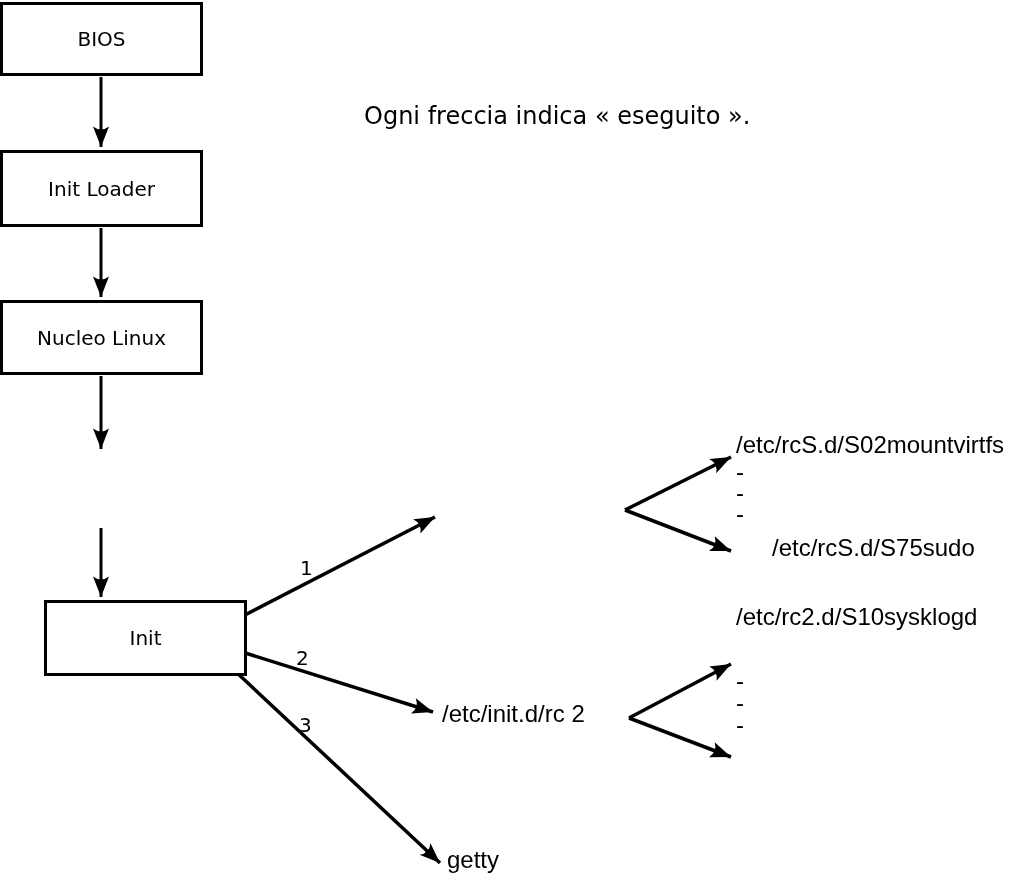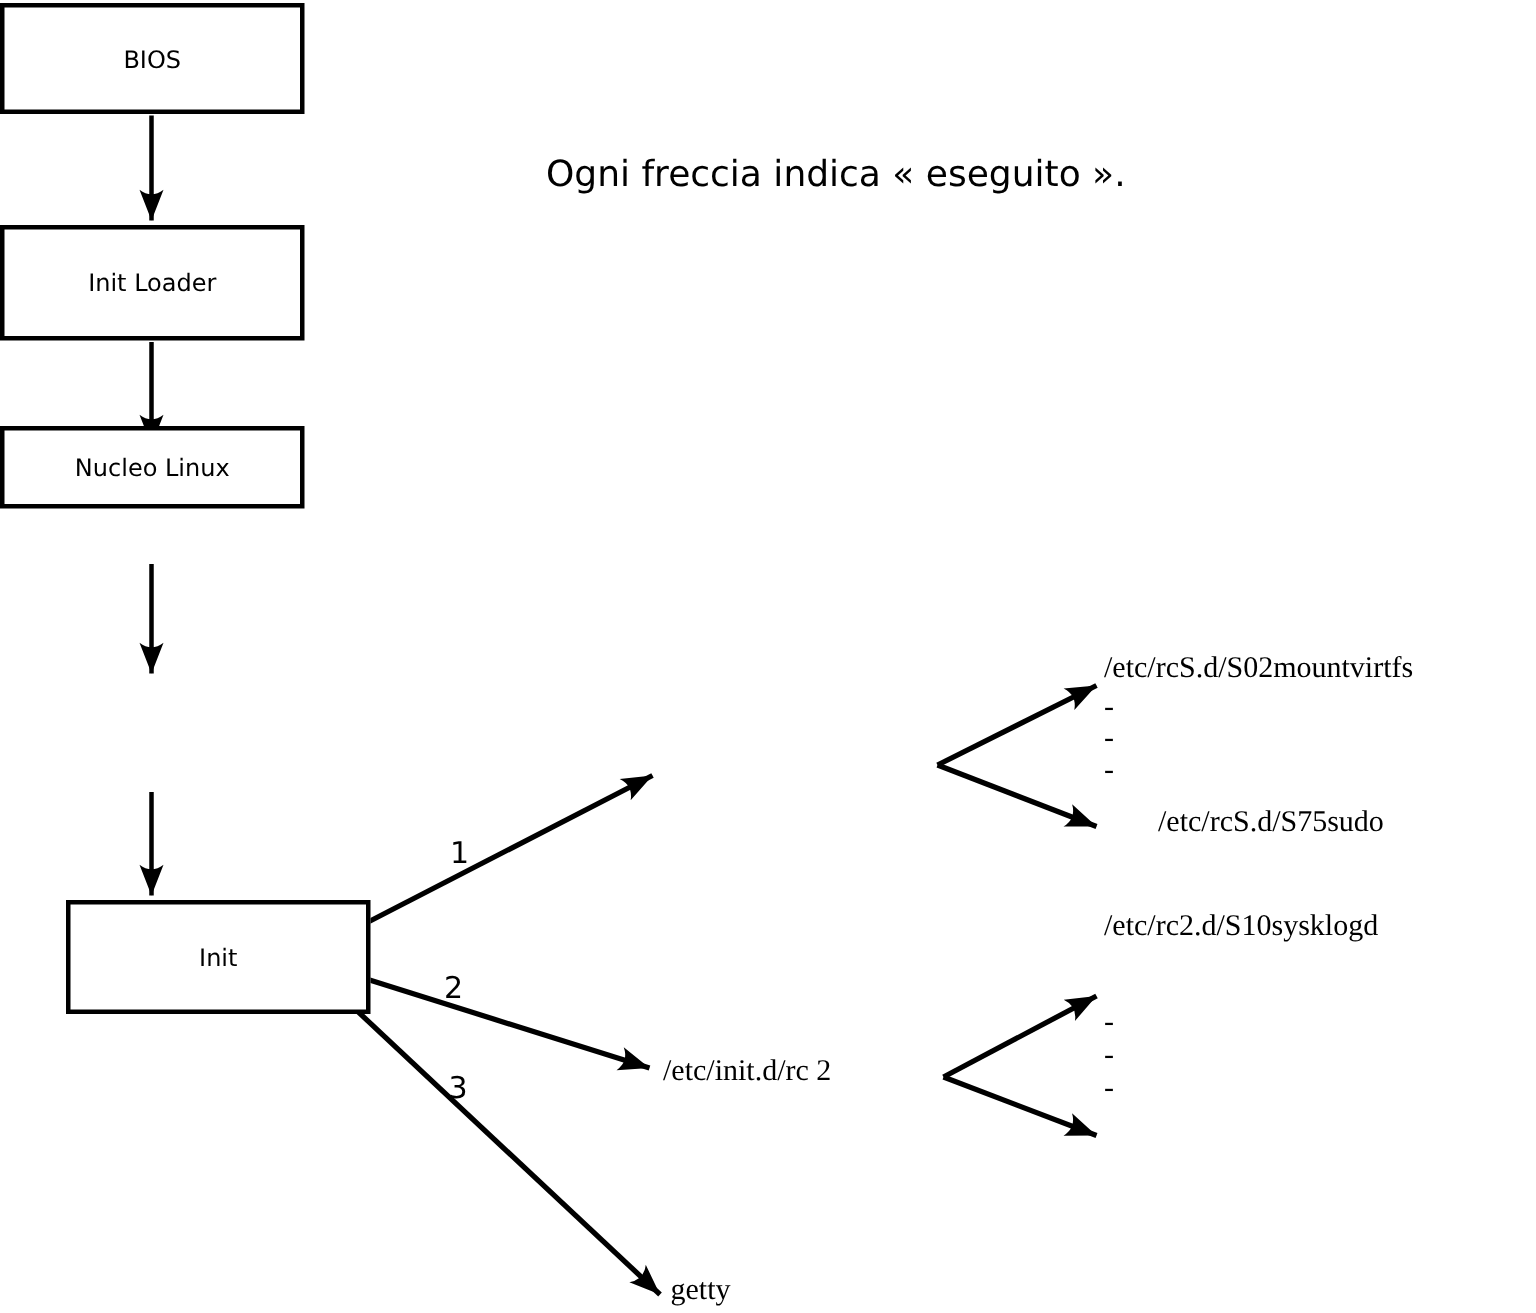--- a/index.html
+++ b/index.html
@@ -20,35 +20,35 @@
   }
   .node-box {
     position: absolute;
     left: 0;
     width: 203px;
     border: 3px solid #000000;
     background: #ffffff;
     display: flex;
     align-items: center;
     justify-content: center;
-    font-size: 16px;
+    font-size: 20px;
   }
   .caption {
     position: absolute;
     font-size: 24px;
     white-space: nowrap;
   }
   .edge-num {
     position: absolute;
     font-size: 20px;
   }
   .mono {
     position: absolute;
-    font-family: Liberation Serif, serif;
-    font-size: 20px;
+    font-family: Liberation Sans, sans-serif;
+    font-size: 24px;
     white-space: nowrap;
     line-height: 22px;
   }
   .dash-col span { display: block; }
   .dash-col.c1 span { line-height: 21px; }
   .dash-col.c2 span { line-height: 22px; }
 </style>
 </head>
 <body>
 
@@ -78,21 +78,21 @@
   </svg>
 
   <div class="caption" style="left:364px; top:102px;">Ogni freccia indica « eseguito ».</div>
 
   <div class="node-box" style="top:2px;   height:74px;">
     <span>BIOS</span>
   </div>
   <div class="node-box" style="top:150px; height:77px;">
     <span>Init Loader</span>
   </div>
-  <div class="node-box" style="top:284px; height:55px;">
+  <div class="node-box" style="top:300px; height:75px;">
     <span>Nucleo Linux</span>
   </div>
   <div class="node-box" style="top:600px; height:76px;margin-left:44px;">
     <span>Init</span>
   </div>
 
   <div class="edge-num" style="left:300px; top:556px;">1</div>
   <div class="edge-num" style="left:296px; top:646px;">2</div>
   <div class="edge-num" style="left:299px; top:713px;">3</div>
 

